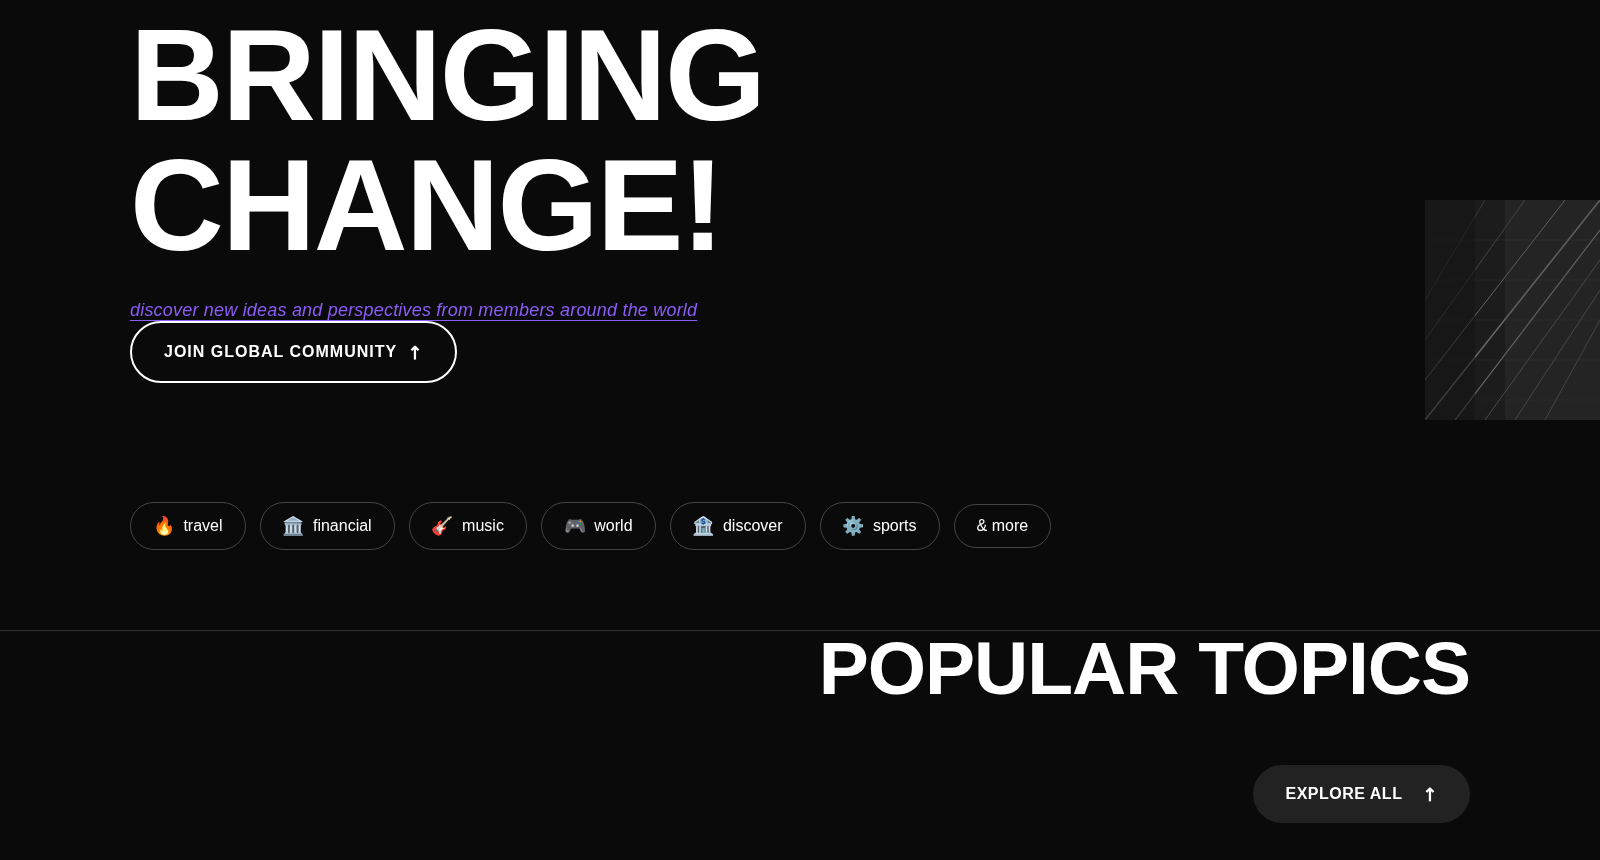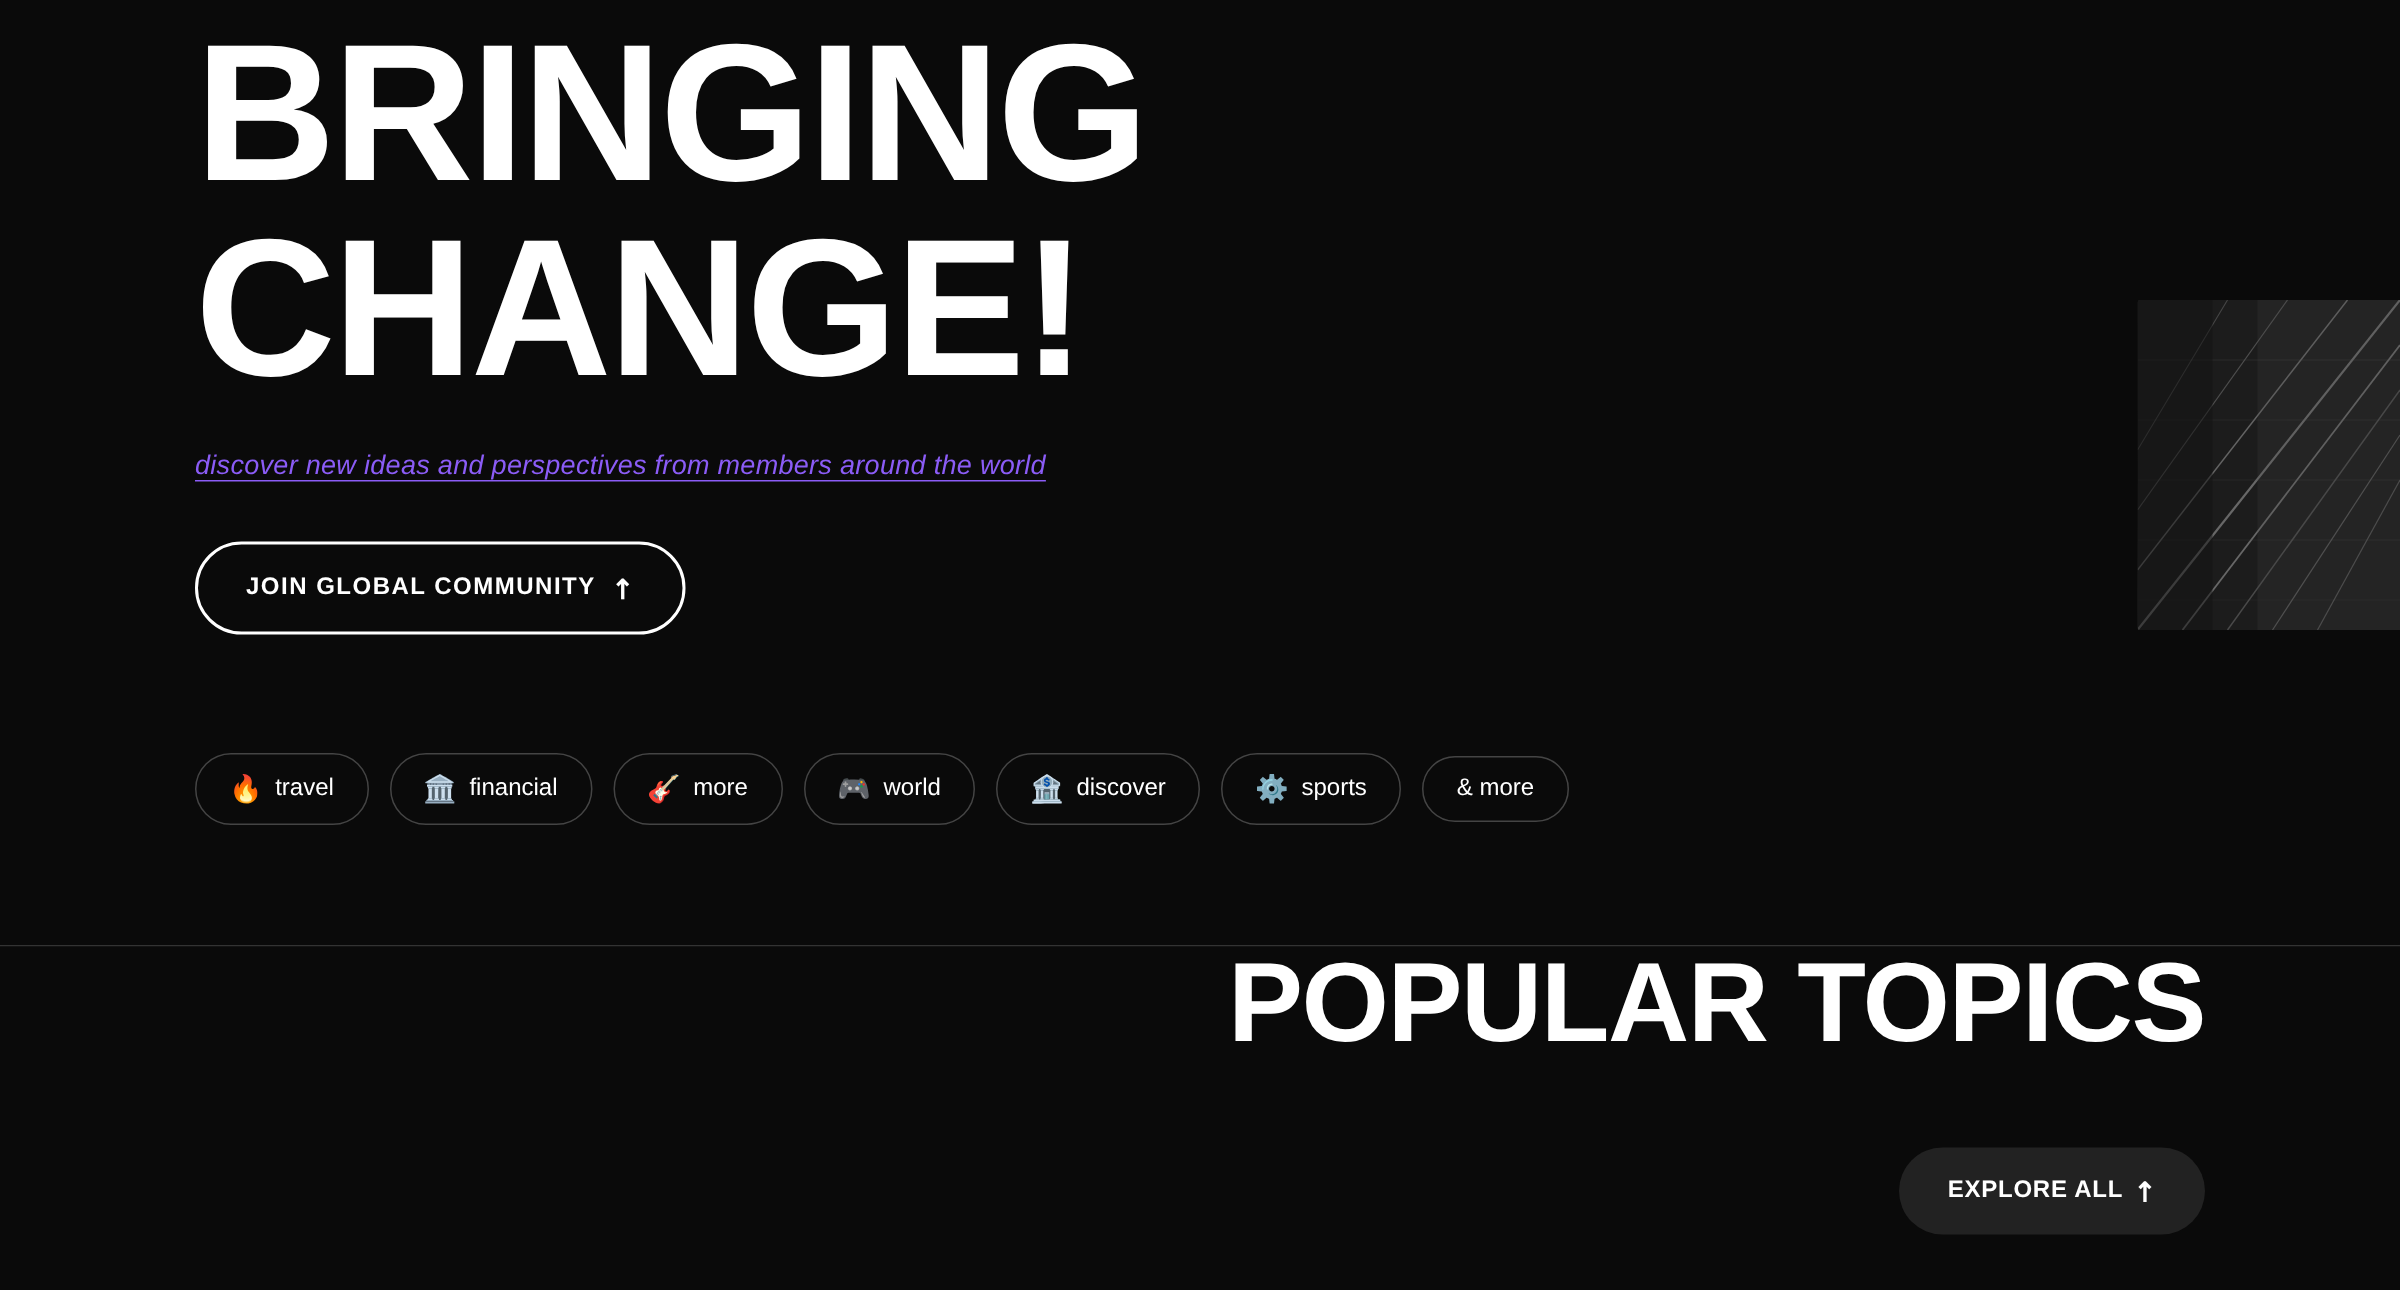--- a/index.html
+++ b/index.html
@@ -48,21 +48,20 @@
       font-size: 18px;
       font-style: italic;
       color: #8b5cf6;
       text-decoration: underline;
       text-underline-offset: 4px;
       font-weight: 400;
       letter-spacing: 0.2px;
     }
 
     .cta-button {
-      margin-top: 40px;
       display: inline-flex;
       align-items: center;
       gap: 10px;
       padding: 18px 32px;
       border: 2px solid #ffffff;
       border-radius: 50px;
       background: transparent;
       color: #ffffff;
       font-size: 16px;
       font-weight: 700;
@@ -157,21 +156,21 @@
       color: #ffffff;
       text-transform: uppercase;
       font-family: 'Arial Black', 'Arial', sans-serif;
       line-height: 1.0;
       letter-spacing: -1px;
     }
 
     .explore-all-button {
       display: inline-flex;
       align-items: center;
-      gap: 7px;
+      gap: 20px;
       padding: 18px 32px;
       border-radius: 50px;
       background: #222222;
       color: #ffffff;
       font-size: 16px;
       font-weight: 700;
       letter-spacing: 0.5px;
       cursor: pointer;
       border: none;
       white-space: nowrap;
@@ -209,21 +208,21 @@
         <span>travel</span>
       </div>
 
       <div class="tag-pill">
         <span class="tag-emoji">🏛️</span>
         <span>financial</span>
       </div>
 
       <div class="tag-pill">
         <span class="tag-emoji">🎸</span>
-        <span>more</span>
+        <span>music</span>
       </div>
 
       <div class="tag-pill">
         <span class="tag-emoji">🎮</span>
         <span>world</span>
       </div>
 
       <div class="tag-pill">
         <span class="tag-emoji">🏦</span>
         <span>discover</span>

